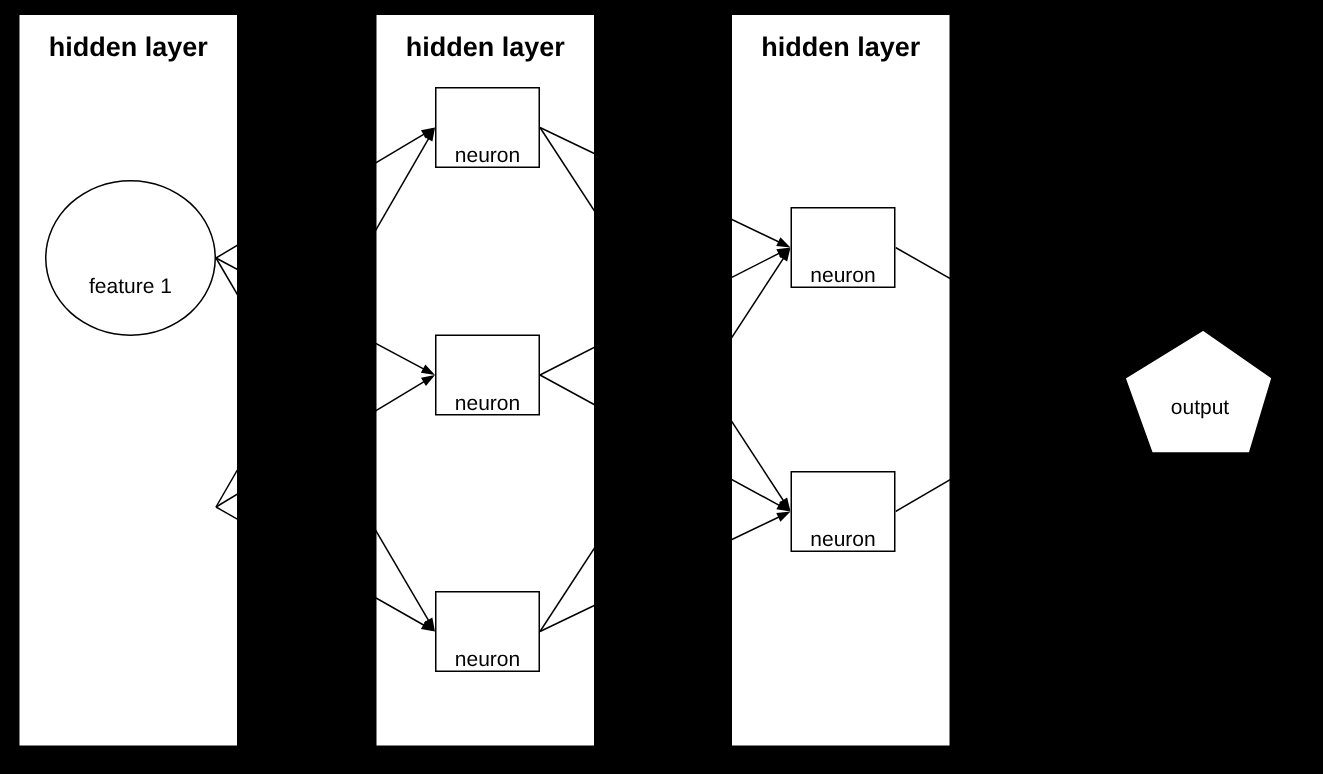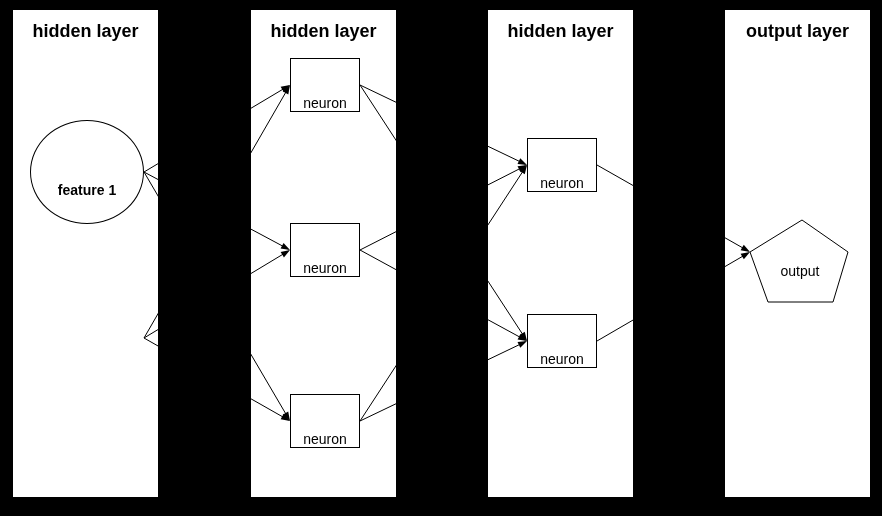--- a/index.html
+++ b/index.html
@@ -38,21 +38,21 @@
     box-sizing: border-box;
     display: flex;
     align-items: center;
     justify-content: center;
     background: var(--panel, #fff);
     border: 1px solid var(--ink, #000);
     color: var(--ink, #000);
     font-size: 14px;
     z-index: 3;
   }
-  .node.ellipse { border-radius: 50%; font-weight: bold; }
+  .node.ellipse { border-radius: 50%; }
   .node-label { white-space: nowrap; margin-top: 36px; }
   .pentagon-wrap {
     position: absolute;
     left: 744px;
     top: 214px;
     z-index: 3;
   }
   .pentagon-wrap text {
     font-family: "Liberation Sans", sans-serif;
     font-size: 14px;
@@ -65,23 +65,20 @@
 <div class="stage" style="--bg: #000000; --panel: #ffffff; --ink: #000000;">
 
   <div class="panel" style="left:13px">
     <div class="panel-title">hidden layer</div>
   </div>
   <div class="panel" style="left:251px">
     <div class="panel-title">hidden layer</div>
   </div>
   <div class="panel" style="left:488px">
     <div class="panel-title">hidden layer</div>
-  </div>
-  <div class="panel" style="left:725px">
-    <div class="panel-title">output layer</div>
   </div>
 
   <svg id="edge-layer" width="882" height="516">
       <line x1="144" y1="172" x2="288.28190701142324" y2="86.02379513702861" stroke="#000000" stroke-width="1"></line>
       <polygon points="290,85 283.9066537706504,92.35602689835153 280.63050933215885,86.85812933490595" fill="#000000"></polygon>
       <line x1="144" y1="172" x2="288.2359634874759" y2="249.05756953440493" stroke="#000000" stroke-width="1"></line>
       <polygon points="290,250 280.5539469486893,248.58152132486074 283.5697244385936,242.93660448478354" fill="#000000"></polygon>
       <line x1="144" y1="172" x2="288.98838318507364" y2="419.27470830879" stroke="#000000" stroke-width="1"></line>
       <polygon points="290,421 282.6872576268955,414.8547742934371 288.20819103876744,411.6176004856728" fill="#000000"></polygon>
       <line x1="144" y1="338" x2="289.0003575206934" y2="86.73225717304497" stroke="#000000" stroke-width="1"></line>

